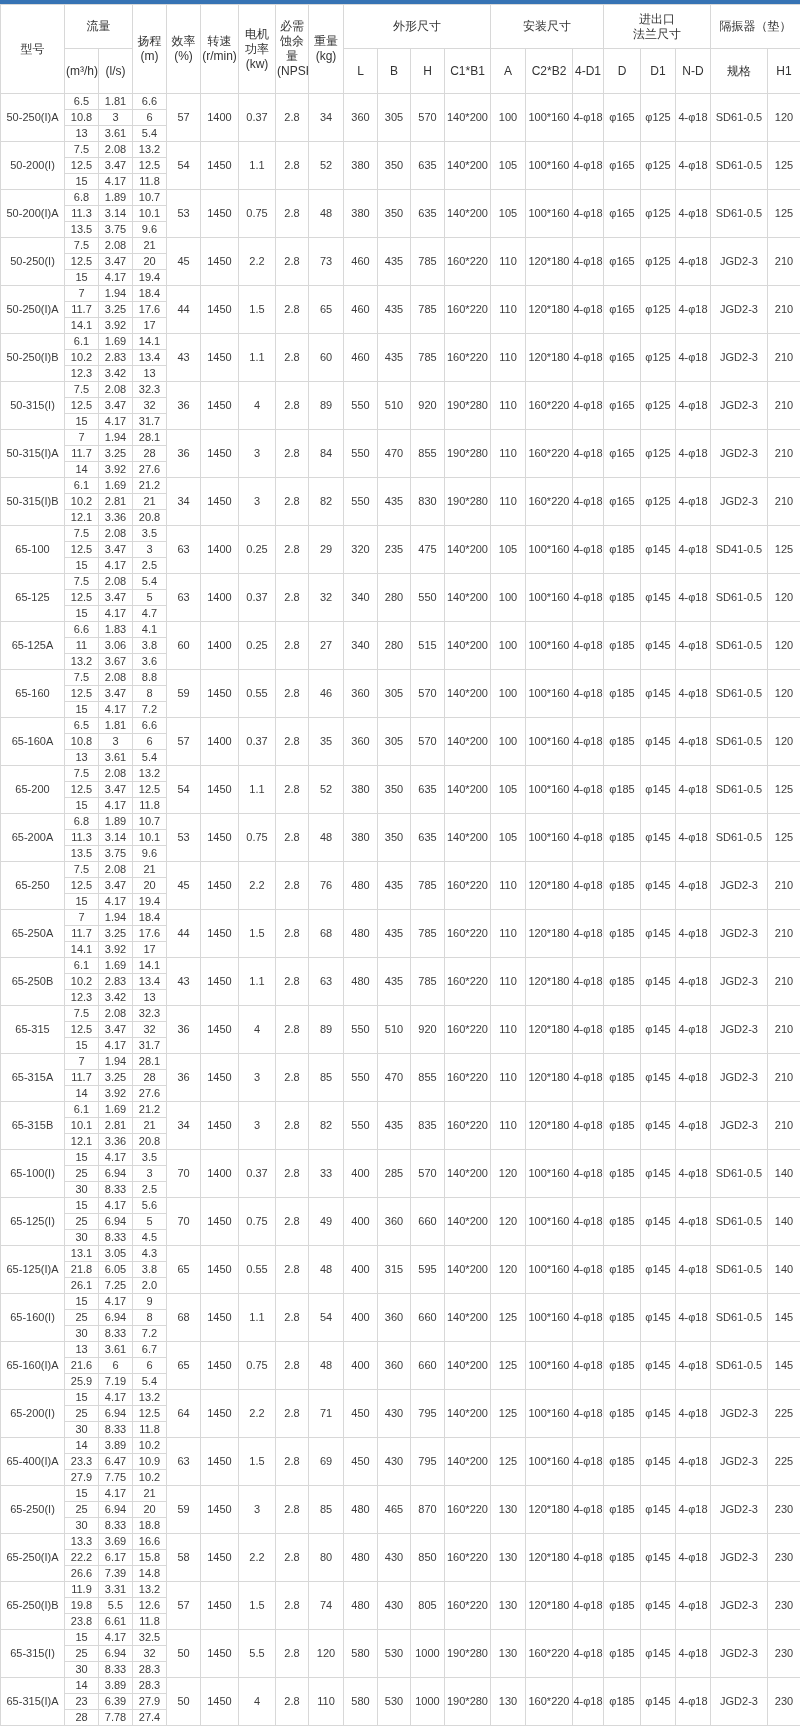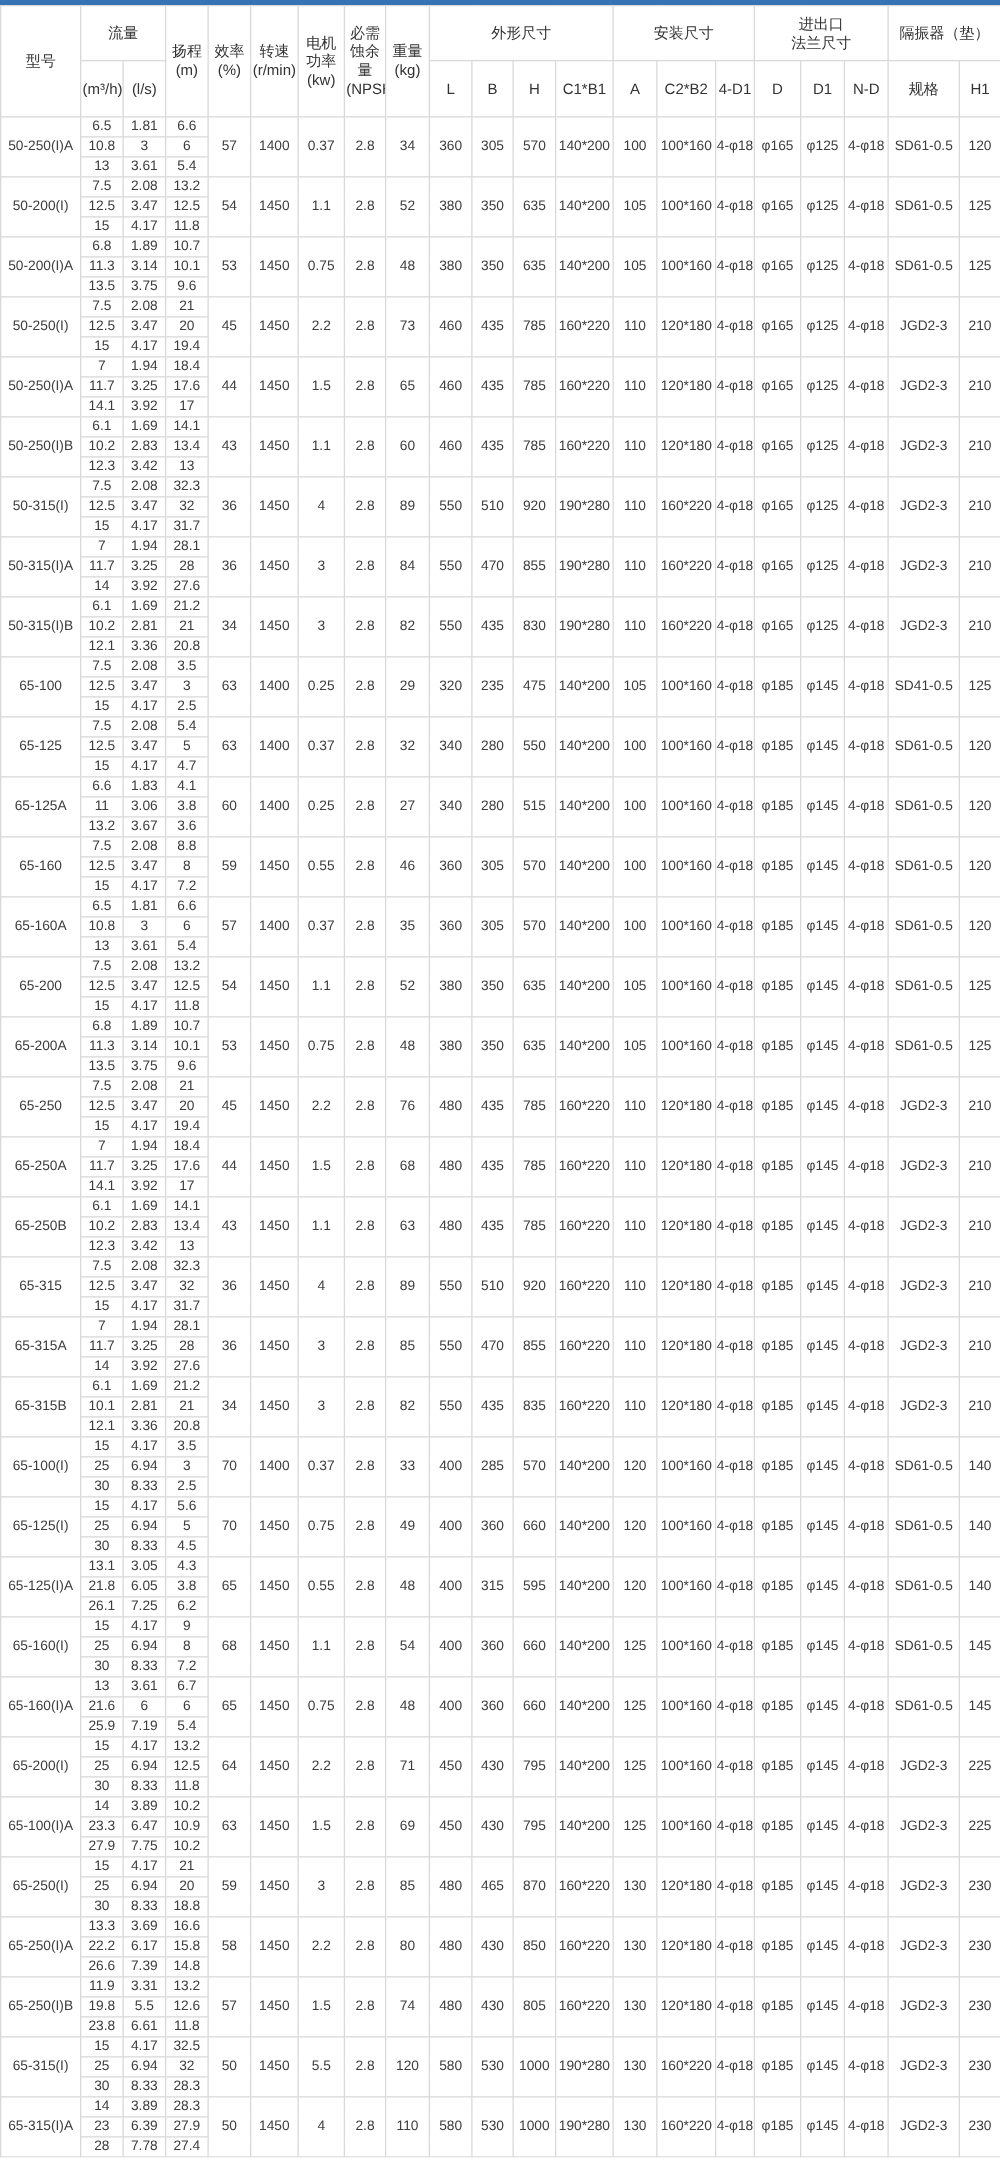--- a/index.html
+++ b/index.html
@@ -913,21 +913,21 @@
           <td rowspan="3">140</td>
         </tr>
         <tr>
           <td>21.8</td>
           <td>6.05</td>
           <td>3.8</td>
         </tr>
         <tr>
           <td>26.1</td>
           <td>7.25</td>
-          <td>6.2</td>
+          <td>2.0</td>
         </tr>
         <tr>
           <td rowspan="3" class="model">65-160(I)</td>
           <td>15</td>
           <td>4.17</td>
           <td>9</td>
           <td rowspan="3">68</td>
           <td rowspan="3">1450</td>
           <td rowspan="3">1.1</td>
           <td rowspan="3">2.8</td>
@@ -1015,21 +1015,21 @@
           <td>25</td>
           <td>6.94</td>
           <td>12.5</td>
         </tr>
         <tr>
           <td>30</td>
           <td>8.33</td>
           <td>11.8</td>
         </tr>
         <tr>
-          <td rowspan="3" class="model">65-100(I)A</td>
+          <td rowspan="3" class="model">65-400(I)A</td>
           <td>14</td>
           <td>3.89</td>
           <td>10.2</td>
           <td rowspan="3">63</td>
           <td rowspan="3">1450</td>
           <td rowspan="3">1.5</td>
           <td rowspan="3">2.8</td>
           <td rowspan="3">69</td>
           <td rowspan="3">450</td>
           <td rowspan="3">430</td>

